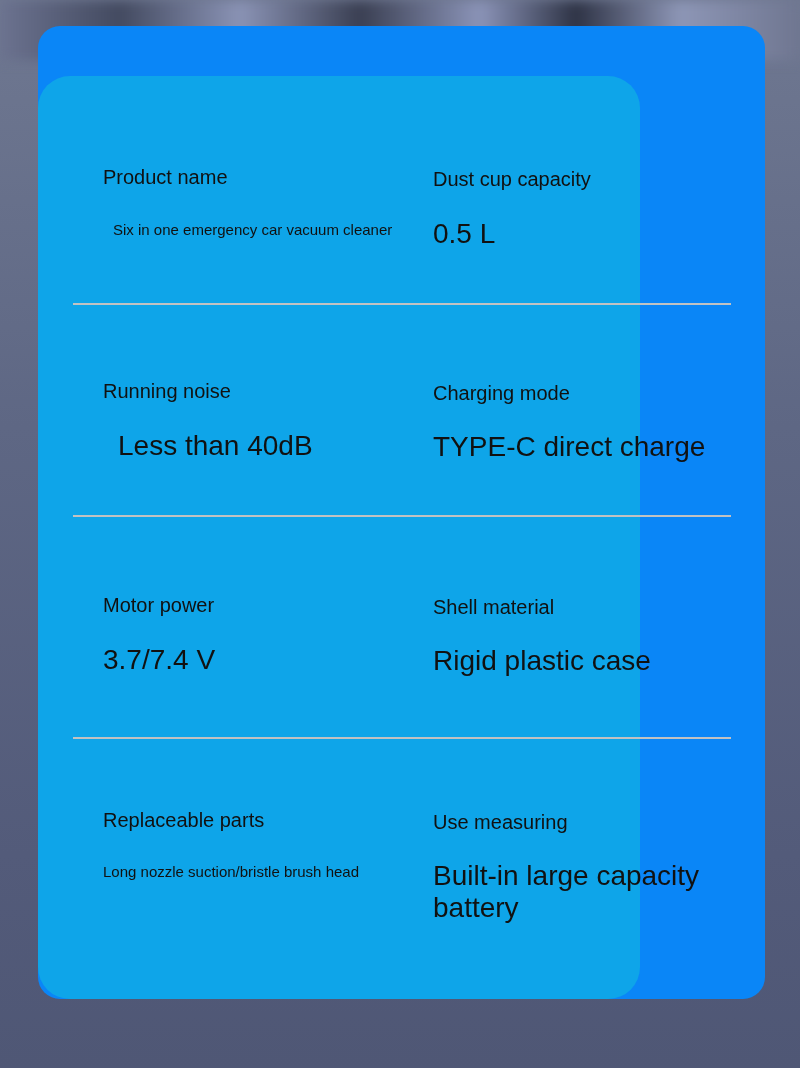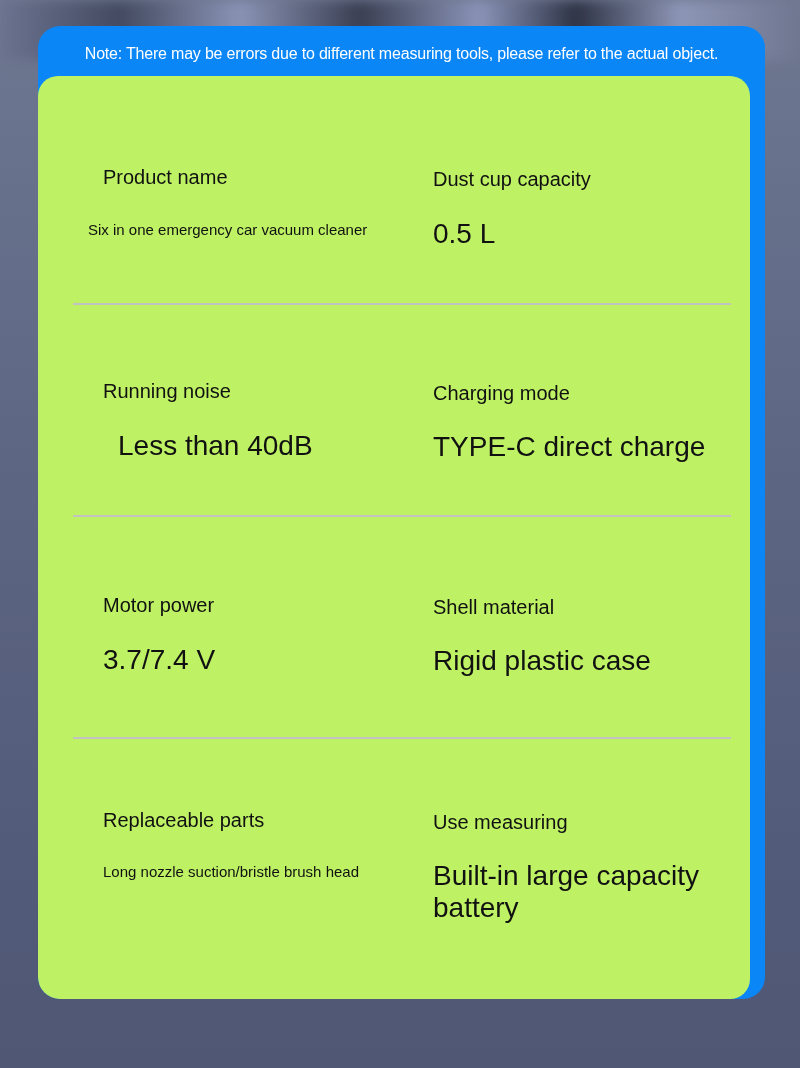--- a/index.html
+++ b/index.html
@@ -15,45 +15,44 @@
   }
   .card {
     position: absolute; left: 38px; top: 26px; width: 727px; height: 973px;
     border-radius: 22px; background: #0a86f7; overflow: hidden;
   }
   .note {
     height: 52px; line-height: 56px; text-align: center; color: #ffffff;
     font-size: 16px; letter-spacing: -0.2px;
   }
   .panel {
-    position: absolute; left: 0; top: 50px; width: 712px; height: 923px;
-    background: #bef264; border-radius: 20px;
+    position: absolute; left: 0; top: 50px; width: 602px; height: 923px;
+    background: #0ea5e9; border-radius: 32px;
   }
   .row { position: absolute; left: 0; width: 727px; }
   .cell { position: absolute; color: #111; }
   .lbl { font-size: 20px; }
   .val { font-size: 28px; }
   .val.small { font-size: 15px; }
   .divider {
     position: absolute; left: 35px; width: 658px; height: 2px; background: #c2c2c2;
   }
 </style>
 </head>
 <body>
 
 <div class="bg-blur"></div>
 
 <div class="card">
-  <div class="note">Note: There may be errors due to different measuring tools, please refer to the actual object.</div>
 
   <div class="panel">
 
     <div class="row" style="top:0">
       <div class="cell lbl" style="left:65px; top:90px">Product name</div>
-      <div class="cell val small" style="left:50px; top:145px">Six in one emergency car vacuum cleaner</div>
+      <div class="cell val small" style="left:75px; top:145px">Six in one emergency car vacuum cleaner</div>
       <div class="cell lbl" style="left:395px; top:92px">Dust cup capacity</div>
       <div class="cell val" style="left:395px; top:142px">0.5 L</div>
     </div>
     <div class="divider" style="top:227px"></div>
 
     <div class="row" style="top:0">
       <div class="cell lbl" style="left:65px; top:304px">Running noise</div>
       <div class="cell val" style="left:80px; top:354px">Less than 40dB</div>
       <div class="cell lbl" style="left:395px; top:306px">Charging mode</div>
       <div class="cell val" style="left:395px; top:355px">TYPE-C direct charge</div>

